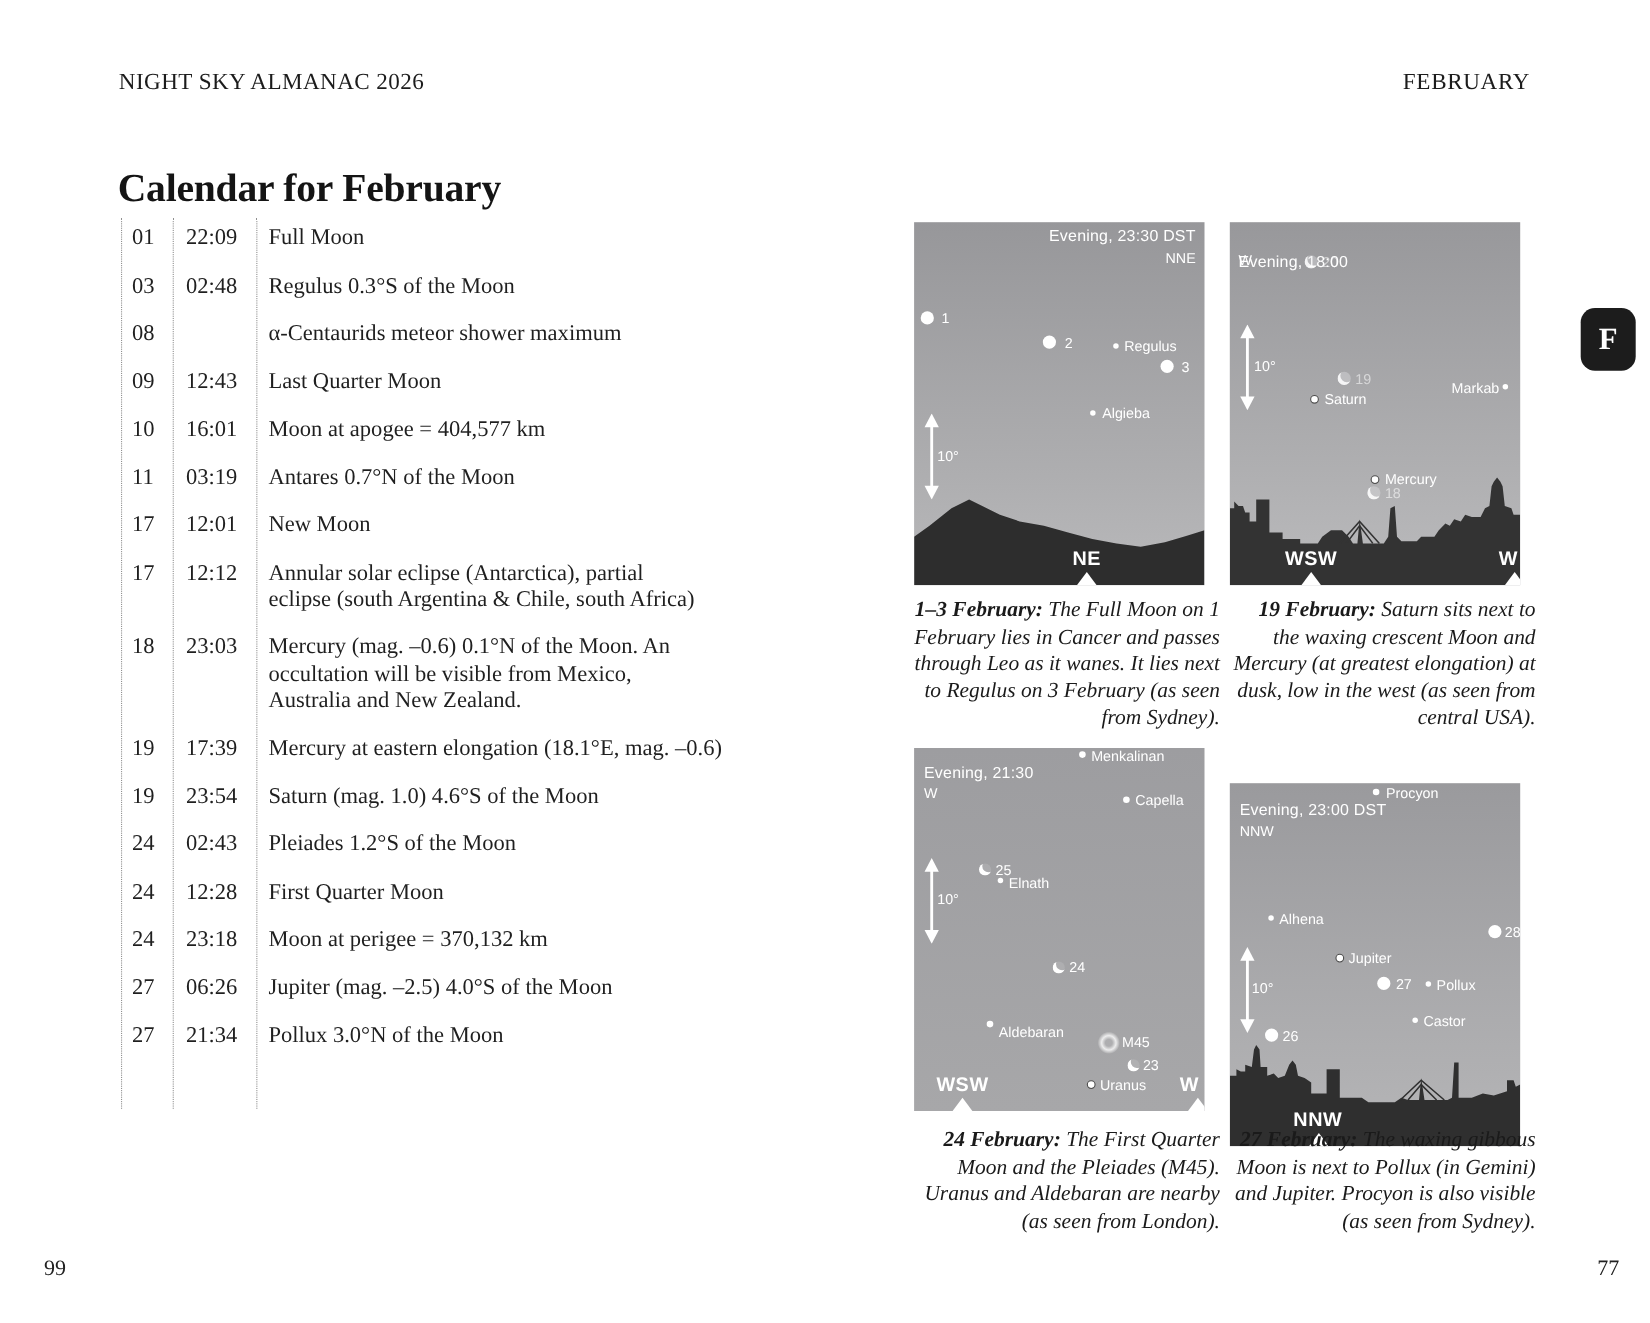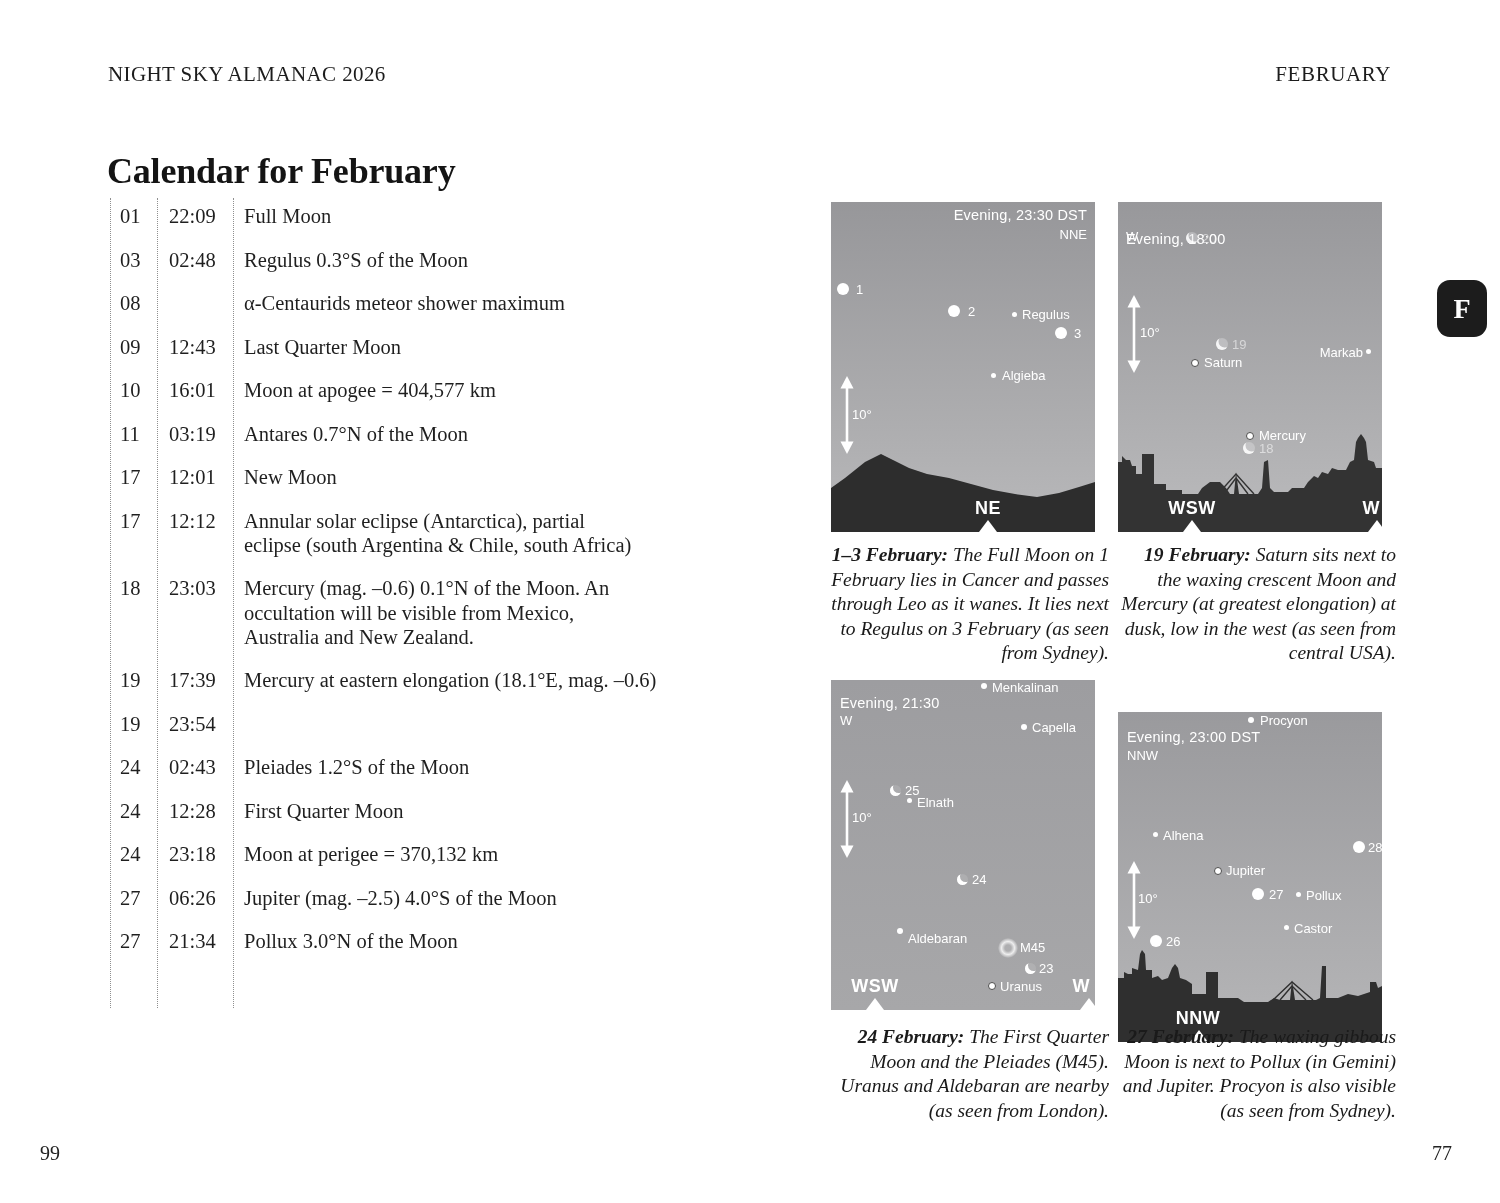--- a/index.html
+++ b/index.html
@@ -57,21 +57,21 @@
   .tri{position:absolute;bottom:0;width:0;height:0;border-left:9px solid transparent;border-right:9px solid transparent;border-bottom:12px solid #fff;}
 
   
   .caption{position:absolute;width:278px;font-size:19.5px;line-height:24.6px;font-style:italic;color:#1a1a1a;text-align:right;}
   .cap-lead{font-weight:700;}
   .cap1{left:831px;top:543px;} .cap2{left:1118px;top:543px;}
   .cap3{left:831px;top:1025px;} .cap4{left:1118px;top:1025px;}
 
   
   .pnum{position:absolute;top:1142px;font-size:20px;color:#222;}
-  .pnum-l{left:40px;} .pnum-r{left:1432px;width:40px;}
+  .pnum-l{left:40px;} .pnum-r{left:1432px;width:40px;text-align:right;}
 </style>
 </head>
 <body>
 
 <div class="page">
 
   <div class="run-left">NIGHT SKY ALMANAC 2026</div>
   <div class="run-right">FEBRUARY</div>
 
   <h1 class="title">Calendar for February</h1>
@@ -134,20 +134,21 @@
 Australia and New Zealand.</span>
         </div>
       <div class="row">
           <span class="c-day">19</span>
           <span class="c-time">17:39</span>
           <span class="c-event">Mercury at eastern elongation (18.1°E, mag. –0.6)</span>
         </div>
       <div class="row">
           <span class="c-day">19</span>
           <span class="c-time">23:54</span>
+          <span class="c-event">Saturn (mag. 1.0) 4.6°S of the Moon</span>
         </div>
       <div class="row">
           <span class="c-day">24</span>
           <span class="c-time">02:43</span>
           <span class="c-event">Pleiades 1.2°S of the Moon</span>
         </div>
       <div class="row">
           <span class="c-day">24</span>
           <span class="c-time">12:28</span>
           <span class="c-event">First Quarter Moon</span>

